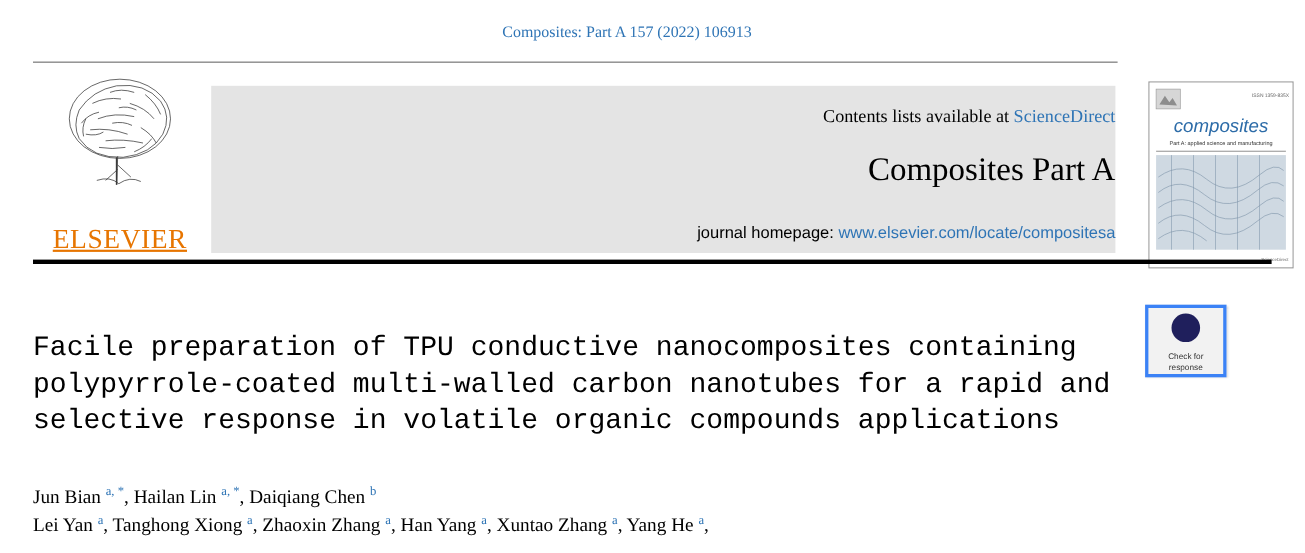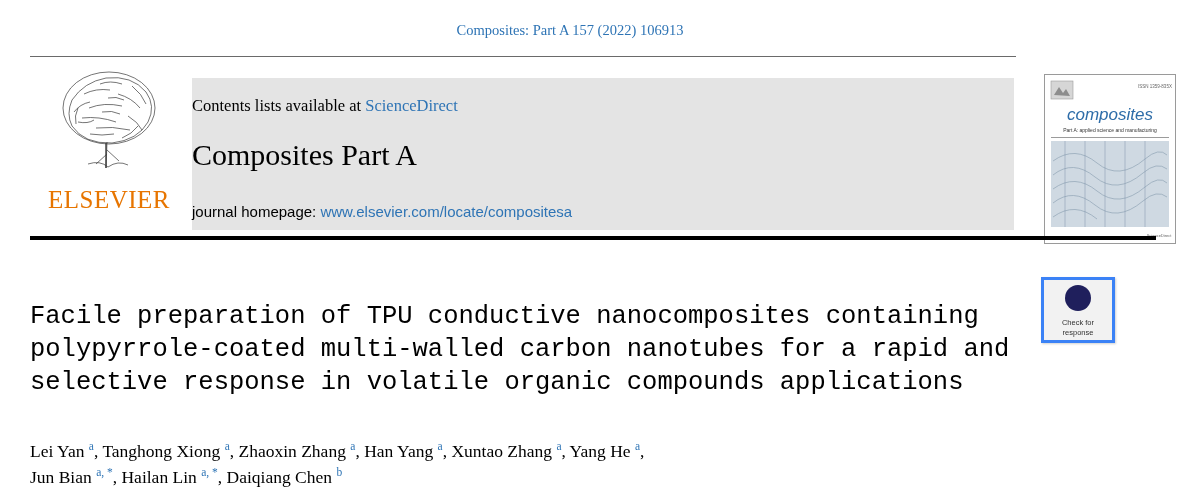--- a/index.html
+++ b/index.html
@@ -68,31 +68,32 @@
     width: 130px;
     height: 120px;
     margin-top: 2px;
   }
   .elsevier-word {
     font-family: "Liberation Serif", serif;
     font-size: 25px;
     letter-spacing: 0.5px;
     color: #e77500;
     font-weight: 400;
-    margin-top: 2px;
+    margin-top: 20px;
+    text-decoration: underline;
   }
 
   .journal-band {
     position: absolute;
     left: 162px;
     top: 16px;
     width: 822px;
     height: 152px;
     background: #e4e4e4;
-    text-align: left;
+    text-align: right;
   }
   .contents-line {
     font-size: 16.5px;
     font-family: "Liberation Serif", serif;
     margin-top: 18px;
     color: #000;
   }
   .link {
     color: #2e74b5;
   }
@@ -258,17 +259,17 @@
       <path d="M15 5 A10 10 0 0 1 15 25 A6 6 0 0 0 15 5 Z" fill="#ffffff"></path>
       <path d="M15 7 A8 8 0 0 0 15 23 A4.5 4.5 0 0 1 15 7 Z" fill="#d32f2f"></path>
     </svg>
     <div class="cu-text">Check for</div>
     <div class="cu-text">response</div>
   </div>
 
   <div class="article-title">Facile preparation of TPU conductive nanocomposites containing polypyrrole-coated multi-walled carbon nanotubes for a rapid and selective response in volatile organic compounds applications</div>
 
   <div class="authors">
+    <div id="author-line-2"><span>Jun Bian </span><sup>a, *</sup><span>, </span><span>Hailan Lin </span><sup>a, *</sup><span>, </span><span>Daiqiang Chen </span><sup>b</sup></div>
     <div id="author-line-1"><span>Lei Yan </span><sup>a</sup><span>, </span><span>Tanghong Xiong </span><sup>a</sup><span>, </span><span>Zhaoxin Zhang </span><sup>a</sup><span>, </span><span>Han Yang </span><sup>a</sup><span>, </span><span>Xuntao Zhang </span><sup>a</sup><span>, </span><span>Yang He </span><sup>a</sup><span>,</span></div>
-    <div id="author-line-2"><span>Jun Bian </span><sup>a, *</sup><span>, </span><span>Hailan Lin </span><sup>a, *</sup><span>, </span><span>Daiqiang Chen </span><sup>b</sup></div>
   </div>
 
 </div>
 
 </body></html>

